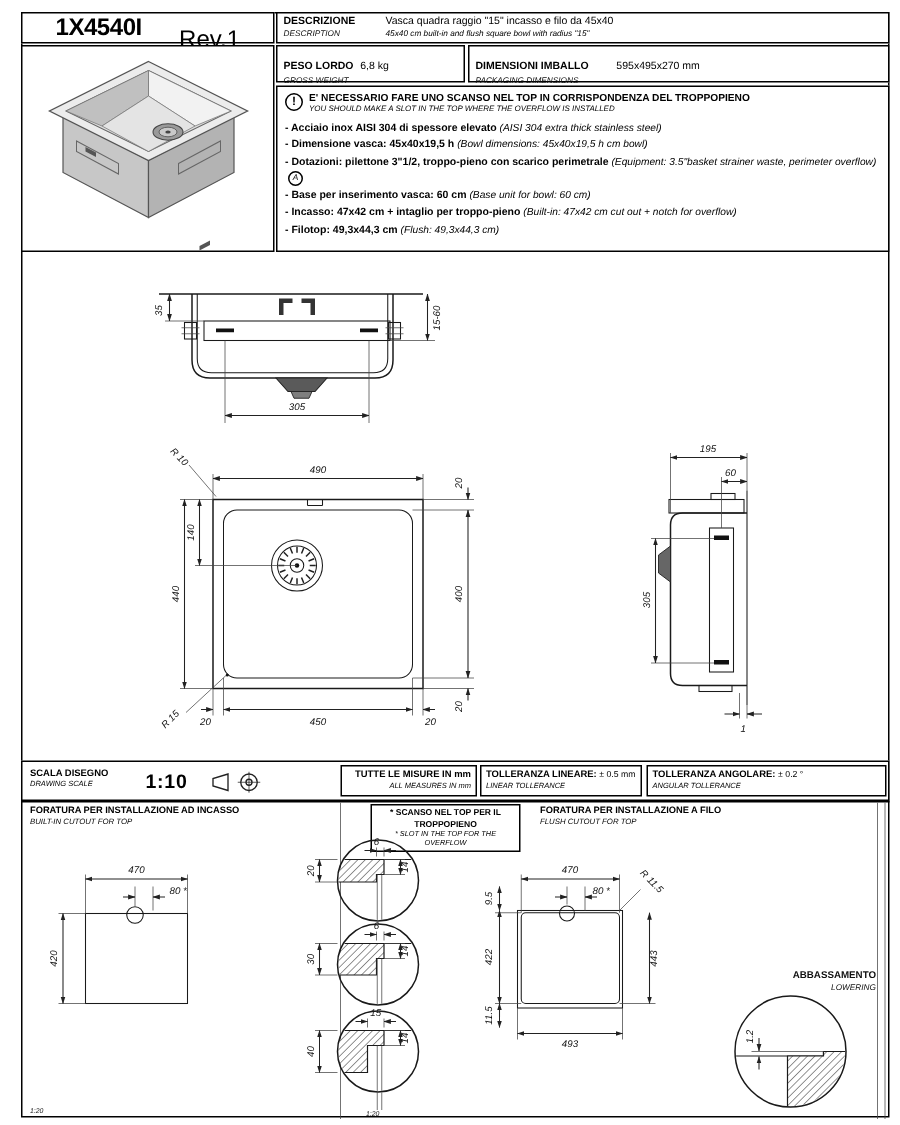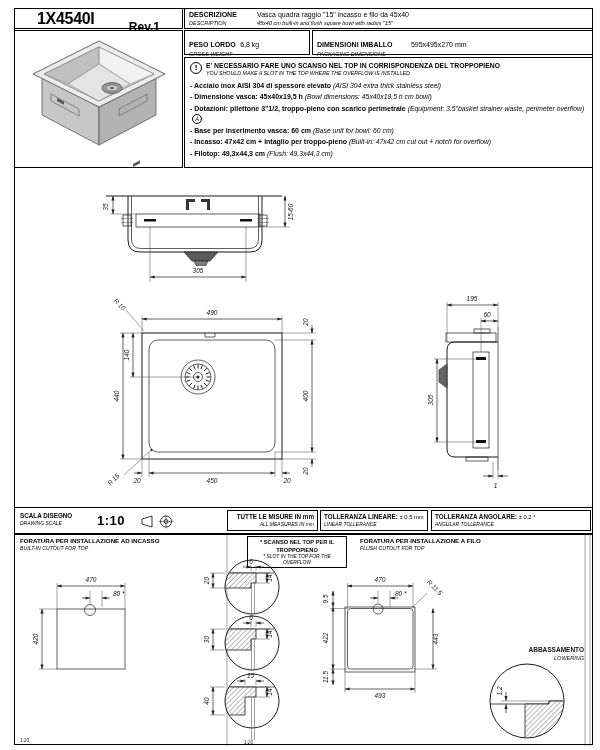--- a/index.html
+++ b/index.html
@@ -5,21 +5,21 @@
   html,body{margin:0;padding:0;background:#fff;}
   .sheet{position:relative;width:600px;height:750px;background:#fff;
          font-family:"Liberation Sans",sans-serif;color:#000;overflow:hidden;}
   .frame{position:absolute;left:14px;top:8px;width:579px;height:737px;border:1px solid #000;box-sizing:border-box;}
   .abs{position:absolute;box-sizing:border-box;}
   .bx{border:1px solid #000;background:#fff;}
   .it-b{font-weight:bold;font-size:7px;}
   .en-i{font-style:italic;font-size:5.5px;color:#111;}
   
   .model{font-weight:bold;font-size:16px;letter-spacing:-0.3px;}
-  .rev{font-weight:bold;font-size:12px;margin-top:17px;}
+  .rev{font-weight:normal;font-size:16px;margin-top:17px;}
   .descrow{display:flex;gap:6px;line-height:9px;}
   .desclabel{width:62px;flex:none;}
   .descval{font-size:7px;}
   .descval-en{font-size:5.5px;font-style:italic;}
   
   .warn-line{display:flex;gap:4px;align-items:flex-start;margin-bottom:3px;}
   .warn-icon{width:10px;height:10px;border:1px solid #000;border-radius:50%;flex:none;
              font-size:8px;font-weight:bold;text-align:center;line-height:10px;margin-top:1px;}
   .warn-it{font-weight:bold;font-size:6.8px;line-height:9px;}
   .warn-en{font-style:italic;font-size:5.3px;line-height:7px;}

